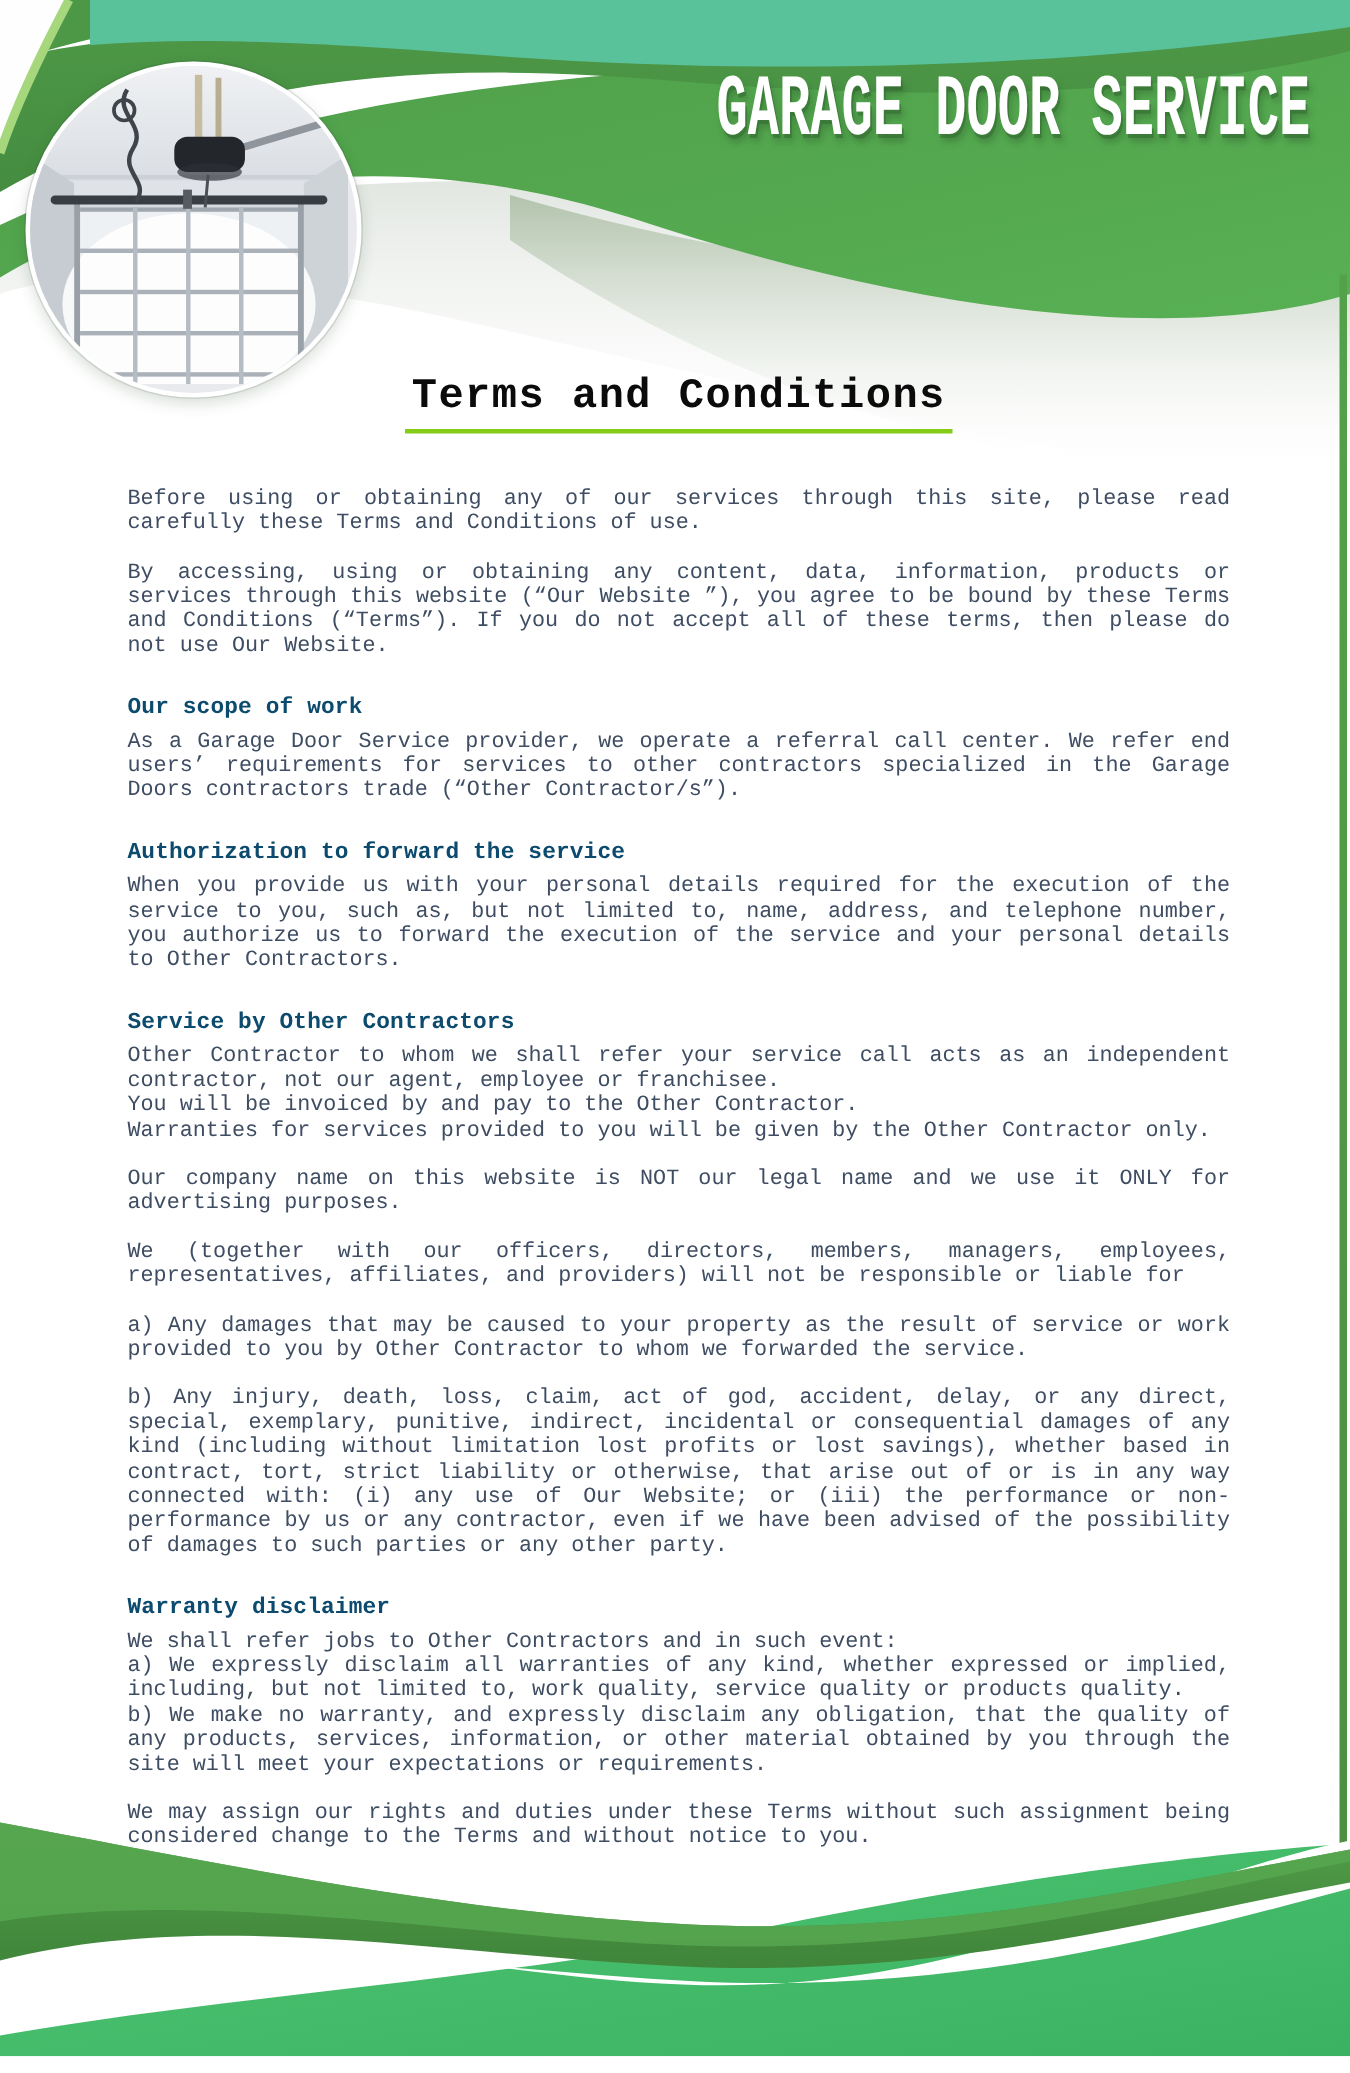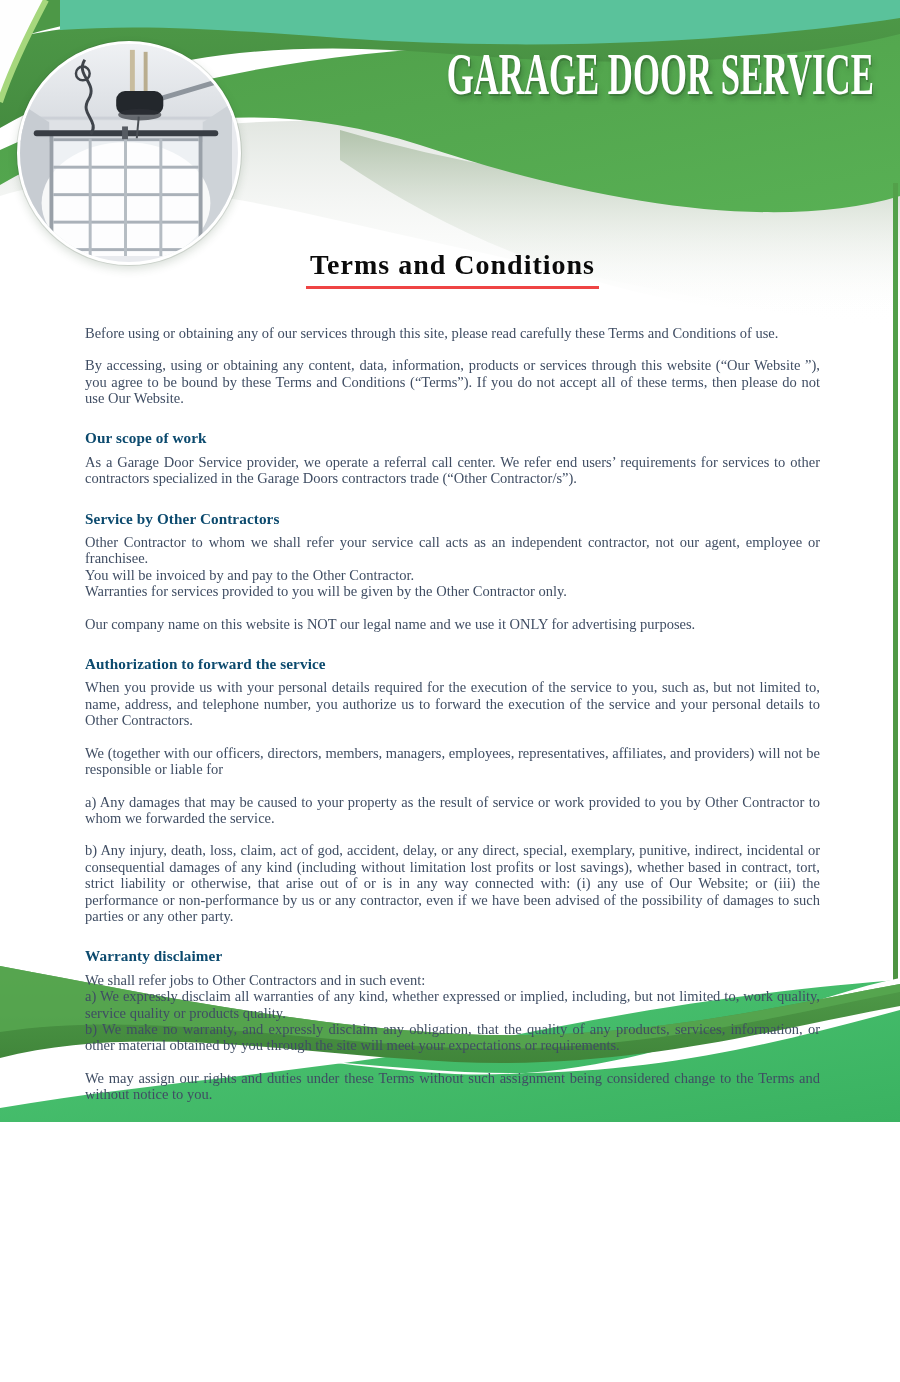--- a/index.html
+++ b/index.html
@@ -1,21 +1,21 @@
 <!DOCTYPE html>
 <html><head>
 <meta charset="utf-8">
 <style>
   html,body{margin:0;padding:0;background:#ffffff;}
   .page{
     position:relative;
-    width:900px;height:1122px;
+    width:900px;height:1371px;
     overflow:hidden;
     background:#ffffff;
-    font-family:Liberation Serif, serif;
+    font-family:Liberation Mono, monospace;
   }
   
   .header-decor,.footer-decor{position:absolute;left:0;width:900px;pointer-events:none;}
   .header-decor{top:0;height:360px;z-index:1;}
   .footer-decor{bottom:0;height:200px;z-index:2;}
   .right-stripe{
     position:absolute;top:183px;left:893px;width:5px;height:1066px;
     background:linear-gradient(180deg,#53a14a,#4c8f40);z-index:1;
   }
   
@@ -41,21 +41,21 @@
     color:#3f4d63;
     font-size:14.5px;line-height:16.4px;
   }
   .page-title{
     text-align:center;margin:0 0 36px 0;
   }
   .page-title span{
     display:inline-block;
     font-size:28px;font-weight:bold;color:#0b0b0b;
     letter-spacing:1px;line-height:1.1;
-    padding:0 4px 5px 4px;border-bottom:3px solid #ef4444;
+    padding:0 4px 5px 4px;border-bottom:3px solid #84cc16;
   }
   .para{
     margin:0 0 16px 0;
     text-align:justify;
     white-space:pre-line;
   }
   .section{margin-top:9px;}
   .section-heading{
     margin:24px 0 7px 0;
     font-size:15.2px;font-weight:bold;color:#0c4a6e;
@@ -156,29 +156,29 @@
     <div id="intro">
         <p class="para">Before using or obtaining any of our services through this site, please read carefully these Terms and Conditions of use.</p>
         <p class="para">By accessing, using or obtaining any content, data, information, products or services through this website (“Our Website ”), you agree to be bound by these Terms and Conditions (“Terms”). If you do not accept all of these terms, then please do not use Our Website.</p>
       </div>
     <div id="sections">
         <div class="section">
           <h3 class="section-heading">Our scope of work</h3>
           <p class="para">As a Garage Door Service provider, we operate a referral call center. We refer end users’ requirements for services to other contractors specialized in the Garage Doors contractors trade (“Other Contractor/s”).</p>
         </div>
         <div class="section">
+          <h3 class="section-heading">Authorization to forward the service</h3>
+          <p class="para">When you provide us with your personal details required for the execution of the service to you, such as, but not limited to, name, address, and telephone number, you authorize us to forward the execution of the service and your personal details to Other Contractors.</p>
+        </div>
+        <div class="section">
           <h3 class="section-heading">Service by Other Contractors</h3>
           <p class="para">Other Contractor to whom we shall refer your service call acts as an independent contractor, not our agent, employee or franchisee.
 You will be invoiced by and pay to the Other Contractor.
 Warranties for services provided to you will be given by the Other Contractor only.</p>
           <p class="para">Our company name on this website is NOT our legal name and we use it ONLY for advertising purposes.</p>
-        </div>
-        <div class="section">
-          <h3 class="section-heading">Authorization to forward the service</h3>
-          <p class="para">When you provide us with your personal details required for the execution of the service to you, such as, but not limited to, name, address, and telephone number, you authorize us to forward the execution of the service and your personal details to Other Contractors.</p>
         </div>
         <div class="section">
           <p class="para">We (together with our officers, directors, members, managers, employees, representatives, affiliates, and providers) will not be responsible or liable for</p>
           <p class="para">a) Any damages that may be caused to your property as the result of service or work provided to you by Other Contractor to whom we forwarded the service.</p>
           <p class="para">b) Any injury, death, loss, claim, act of god, accident, delay, or any direct, special, exemplary, punitive, indirect, incidental or consequential damages of any kind (including without limitation lost profits or lost savings), whether based in contract, tort, strict liability or otherwise, that arise out of or is in any way connected with: (i) any use of Our Website; or (iii) the performance or non-performance by us or any contractor, even if we have been advised of the possibility of damages to such parties or any other party.</p>
         </div>
         <div class="section">
           <h3 class="section-heading">Warranty disclaimer</h3>
           <p class="para">We shall refer jobs to Other Contractors and in such event:
 a) We expressly disclaim all warranties of any kind, whether expressed or implied, including, but not limited to, work quality, service quality or products quality.

